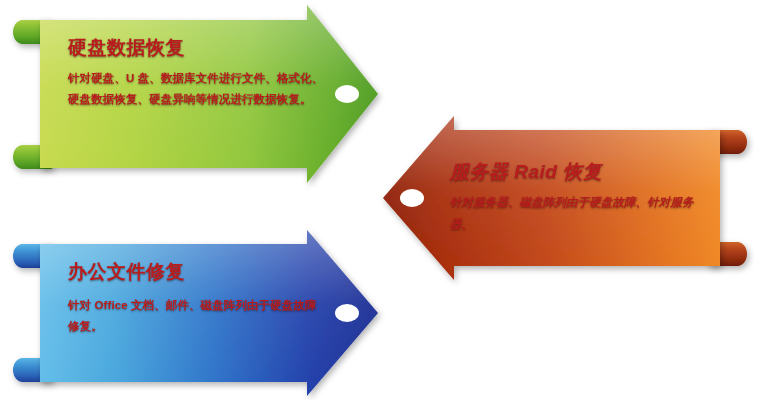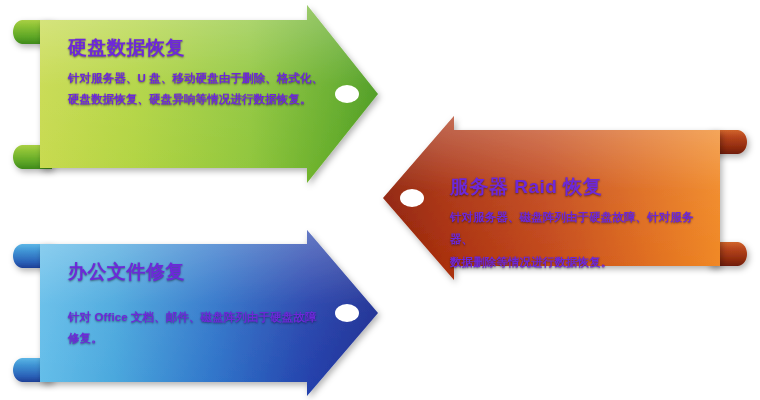--- a/index.html
+++ b/index.html
@@ -27,21 +27,21 @@
     left: 0;
     top: 0;
     width: 760px;
     height: 400px;
     overflow: visible;
     pointer-events: none;
   }
 
   .banner-text {
     position: absolute;
-    color: #6d28d9;
+    color: #b91c1c;
     text-shadow: 0 1px 2px rgba(0,0,0,0.45);
   }
   .banner-title {
     font-size: 19px;
     font-weight: bold;
     letter-spacing: 0.5px;
     line-height: 1.1;
     white-space: nowrap;
   }
   .banner-desc {
@@ -49,27 +49,27 @@
     font-weight: bold;
     line-height: 1.85;
     letter-spacing: 0.1px;
   }
 
   
   #green-text { left: 68px; top: 38px; width: 262px; }
   #green-text .banner-title { margin-bottom: 9px; }
 
   
-  #red-text { left: 450px; top: 177px; width: 250px; }
+  #red-text { left: 450px; top: 162px; width: 250px; font-style: italic; }
   #red-text .banner-title { margin-bottom: 8px; }
   #red-text .banner-desc { line-height: 1.95; }
 
   
   #blue-text { left: 68px; top: 262px; width: 262px; }
-  #blue-text .banner-title { margin-bottom: 24px; }
+  #blue-text .banner-title { margin-bottom: 12px; }
 </style>
 </head>
 <body>
 
 <div id="canvas">
 
   <svg class="banner-svg" id="green-svg" viewBox="0 0 760 400">
     <defs>
       <linearGradient id="gradGreen" x1="0" y1="0" x2="1" y2="0">
         <stop offset="0%" stop-color="#c7da4e"></stop>
@@ -110,21 +110,21 @@
 
       <path d="M 40,20 L 307,20 L 307,5 L 378,94 L 307,183 L 307,168 L 40,168 Z" fill="url(#gloss)"></path>
 
       <ellipse cx="347" cy="94" rx="12" ry="9" fill="#ffffff"></ellipse>
     </g>
   </svg>
 
   <div class="banner-text" id="green-text">
     <div class="banner-title">硬盘数据恢复</div>
     <div class="banner-desc">
-      <div>针对服务器、U 盘、移动硬盘由于删除、格式化、</div>
+      <div>针对硬盘、U 盘、数据库文件进行文件、格式化、</div>
       <div>硬盘数据恢复、硬盘异响等情况进行数据恢复。</div>
     </div>
   </div>
 
   <svg class="banner-svg" id="red-svg" viewBox="0 0 760 400">
     <defs>
       <linearGradient id="gradRed" x1="0" y1="0" x2="1" y2="0">
         <stop offset="0%" stop-color="#8e1e05"></stop>
         <stop offset="18%" stop-color="#a82d0c"></stop>
         <stop offset="48%" stop-color="#c2471a"></stop>
@@ -157,21 +157,20 @@
                L 720,266 Z" fill="url(#gradRed)"></path>
       <path d="M 720,130 L 454,130 L 454,116 L 383,198 L 454,280 L 454,266 L 720,266 Z" fill="url(#gloss)"></path>
       <ellipse cx="412" cy="198" rx="12" ry="9" fill="#ffffff"></ellipse>
     </g>
   </svg>
 
   <div class="banner-text" id="red-text">
     <div class="banner-title">服务器 Raid 恢复</div>
     <div class="banner-desc">
       <div>针对服务器、磁盘阵列由于硬盘故障、针对服务器、</div>
-      <div>数据删除等情况进行数据恢复。</div>
     </div>
   </div>
 
   <svg class="banner-svg" id="blue-svg" viewBox="0 0 760 400">
     <defs>
       <linearGradient id="gradBlue" x1="0" y1="0" x2="1" y2="0">
         <stop offset="0%" stop-color="#63bde9"></stop>
         <stop offset="22%" stop-color="#49a7dd"></stop>
         <stop offset="52%" stop-color="#2e73c9"></stop>
         <stop offset="80%" stop-color="#2340ab"></stop>

